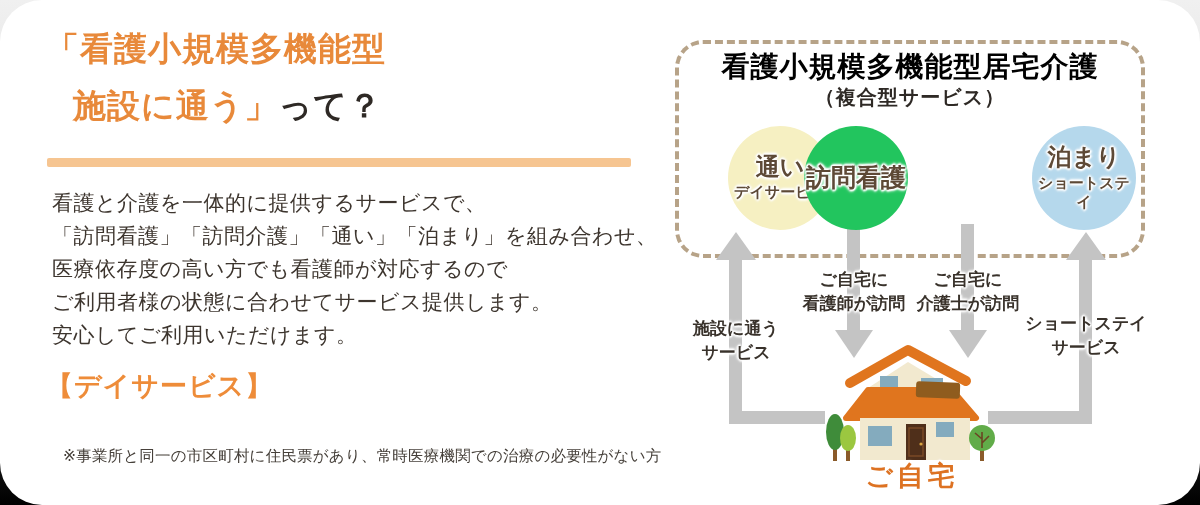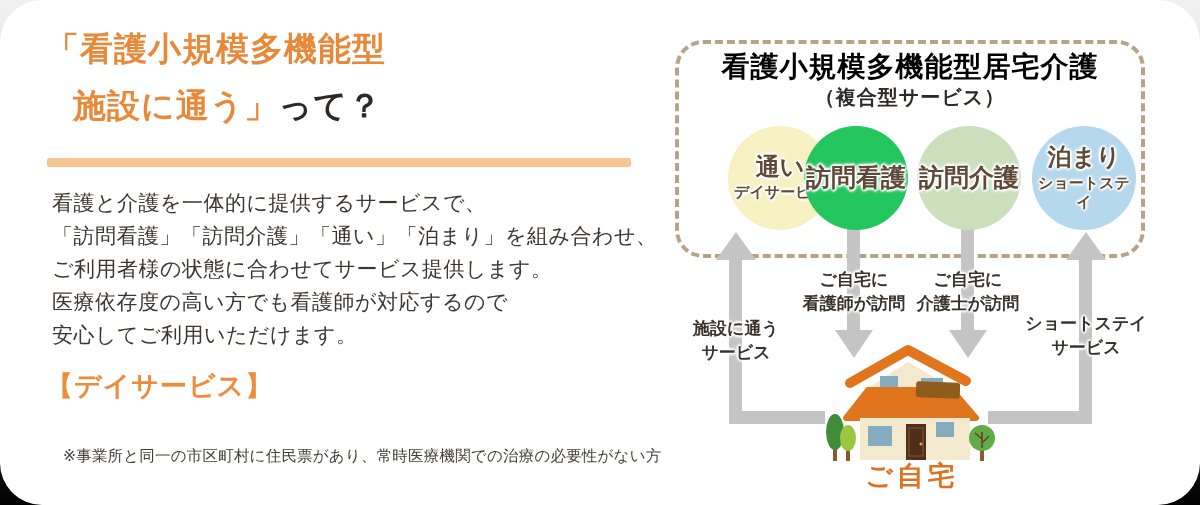--- a/index.html
+++ b/index.html
@@ -98,22 +98,22 @@
   <div class="title" style="color: rgb(232, 137, 58);">
     <div>「看護小規模多機能型</div>
     <div class="l2"><span>施設に通う」</span><span class="black">って？</span></div>
   </div>
 
   <div class="divider" style="background: rgb(246, 197, 145);"></div>
 
   <div class="desc">
     <div>看護と介護を一体的に提供するサービスで、</div>
     <div>「訪問看護」「訪問介護」「通い」「泊まり」を組み合わせ、</div>
+    <div>医療依存度の高い方でも看護師が対応するので</div>
     <div>ご利用者様の状態に合わせてサービス提供します。</div>
-    <div>医療依存度の高い方でも看護師が対応するので</div>
     <div>安心してご利用いただけます。</div>
   </div>
 
   <div class="elig-head" style="color: rgb(238, 140, 57);">【デイサービス】</div>
   <div class="elig-note">※事業所と同一の市区町村に住民票があり、常時医療機関での治療の必要性がない方</div>
 
   <div class="dash-box" style="border-color: rgb(183, 163, 136);"></div>
   <div class="box-title" style="color: #000000;">看護小規模多機能型居宅介護</div>
   <div class="box-subtitle">（複合型サービス）</div>
 
@@ -130,23 +130,20 @@
   <div class="head-up" style="left:1066px;top:232px;"></div>
   <div class="shaft" style="left:1079px;top:258px;height:166px;"></div>
   <div class="hbar" style="left:988px;width:104px;"></div>
 
   <div class="circle c1" style="background: rgb(246, 240, 194);">
     <div class="main halo">通い</div>
     <div class="sub halo">デイサービス</div>
   </div>
   <div class="circle c2" style="background: #22c55e;">
     <div class="main halo">訪問看護</div>
-  </div>
-  <div class="circle c3" style="background: rgb(203, 223, 189);">
-    <div class="main halo">訪問介護</div>
   </div>
   <div class="circle c4" style="background: rgb(181, 216, 236);">
     <div class="main halo">泊まり</div>
     <div class="sub halo">ショートステイ</div>
   </div>
 
   <div class="dlabel halo" style="left:666px;top:317px;width:140px;">
     <div>施設に通う</div>
     <div>サービス</div>
   </div>

